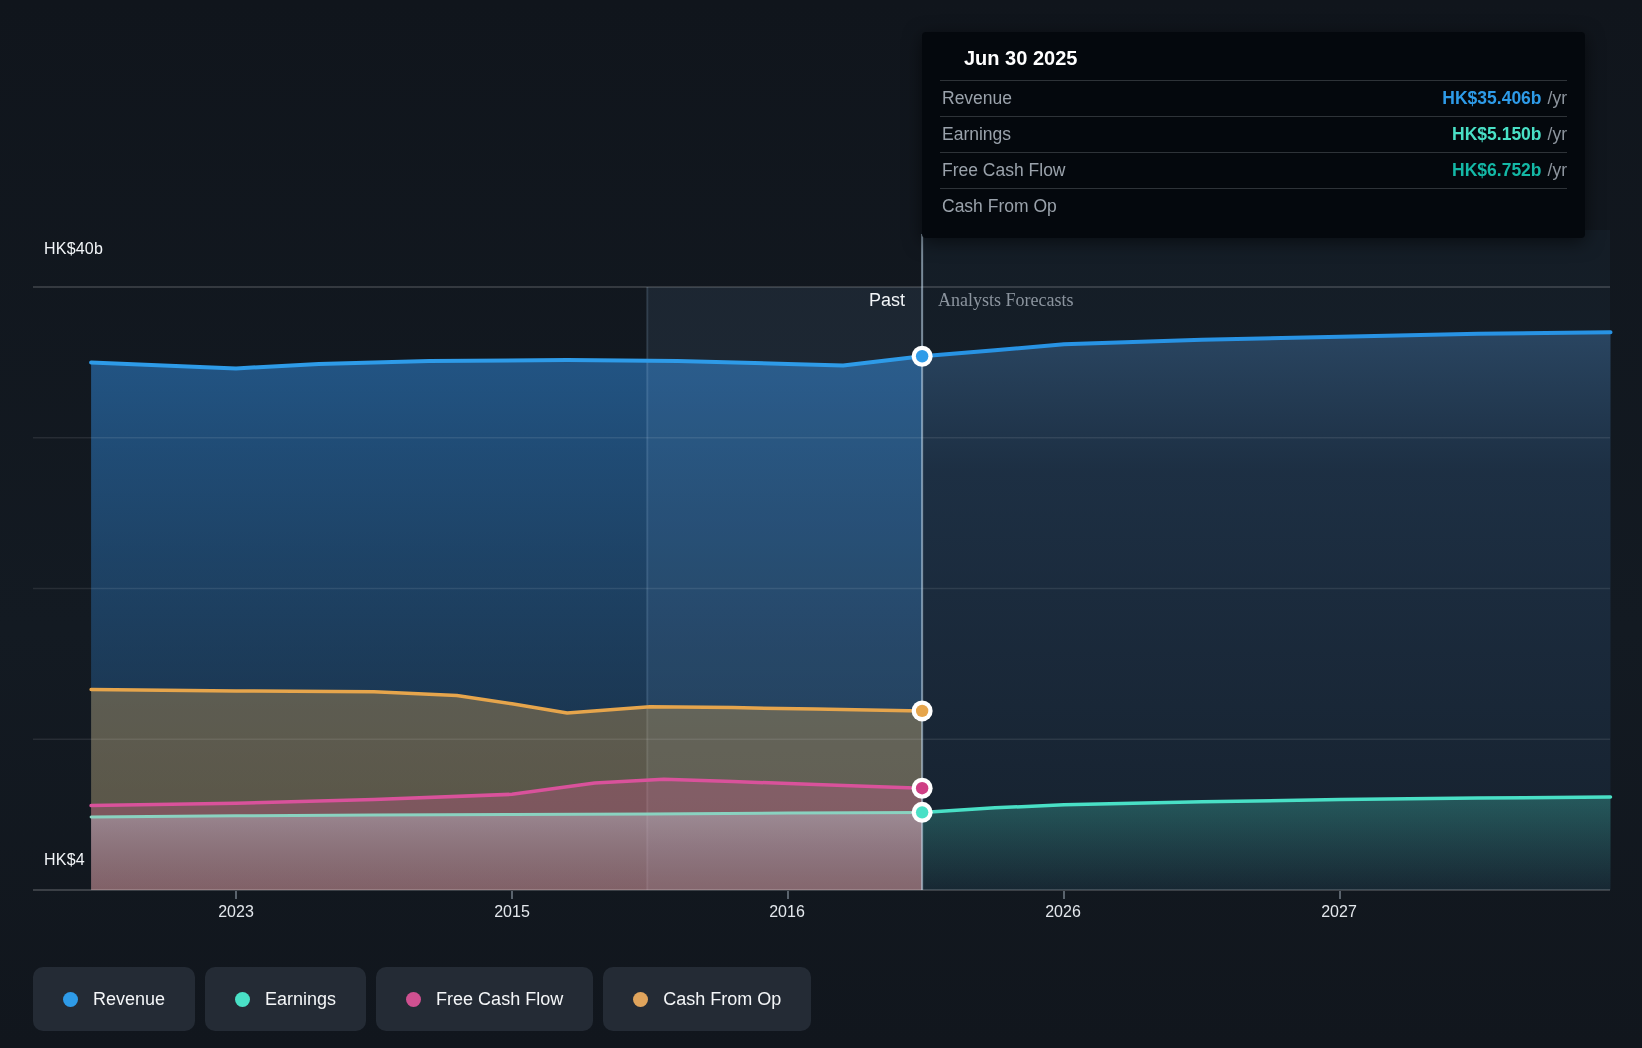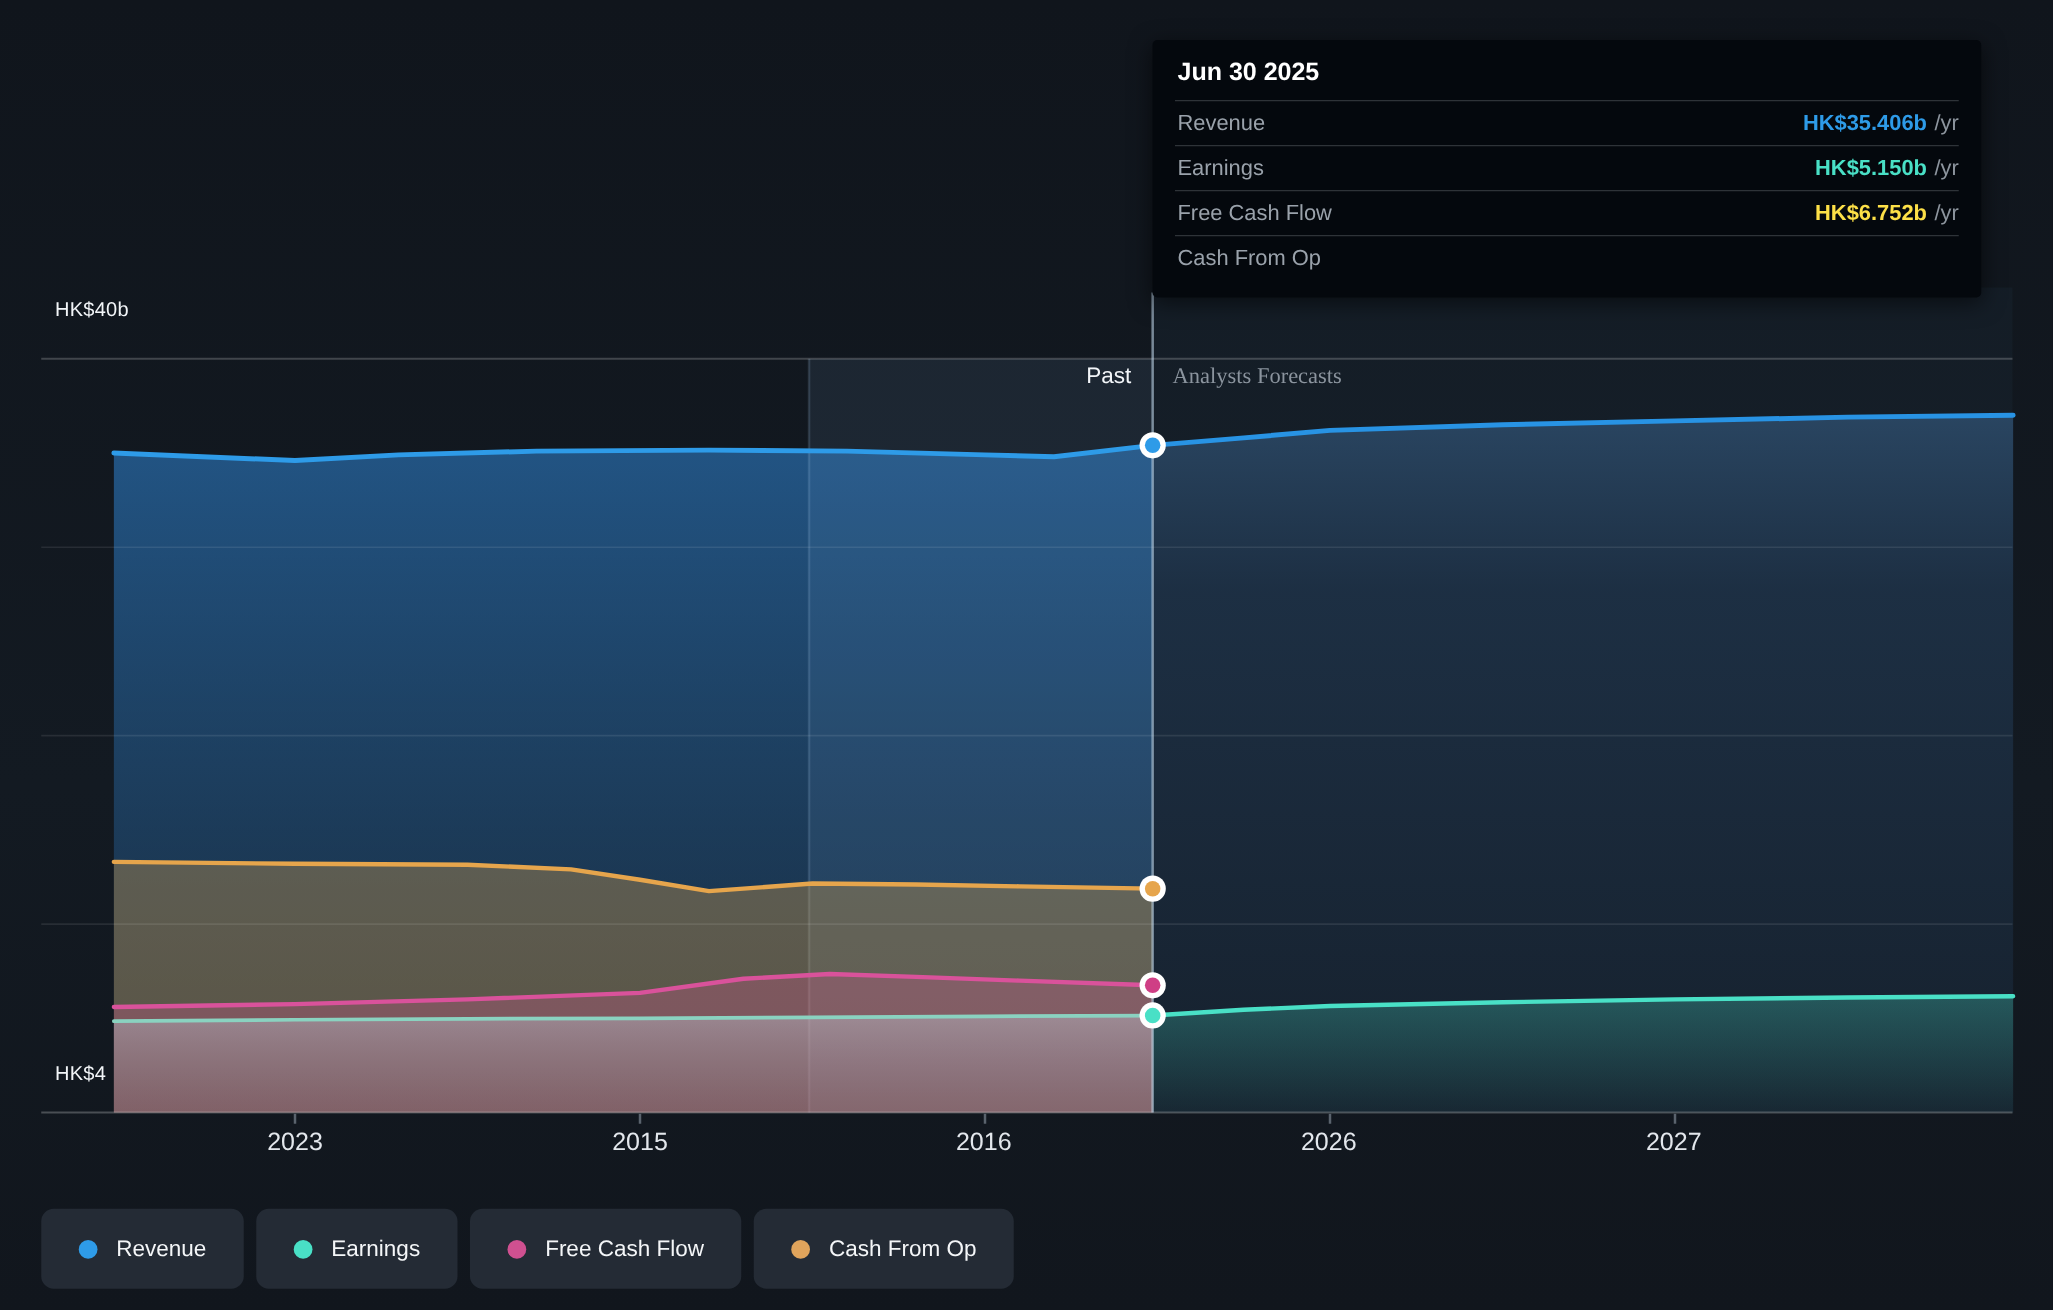--- a/index.html
+++ b/index.html
@@ -6,27 +6,27 @@
   #stage{position:relative;width:1642px;height:1048px;background:linear-gradient(180deg,#10151c 0%,#131a22 60%,#11161d 100%);
          font-family:"Liberation Sans",sans-serif;overflow:hidden;}
   #chart-svg{position:absolute;left:0;top:0;}
   .abs{position:absolute;}
   .ylab{color:#f2f5f8;font-size:16px;font-weight:500;letter-spacing:.2px;}
   #ylab-top{left:44px;top:240px;}
   #ylab-zero{left:44px;top:851px;}
   .phase{font-size:18px;top:290px;}
   #past-label{left:705px;width:200px;text-align:right;color:#f2f5f8;}
   #forecast-label{left:938px;color:#8b949e;font-family:Liberation Serif, serif;}
-  .xtick{top:903px;width:140px;text-align:center;color:#e3e7ec;font-size:20px;}
+  .xtick{top:903px;width:140px;text-align:center;color:#e3e7ec;font-size:16px;}
   #xt0{left:166px}#xt1{left:442px}#xt2{left:717px}#xt3{left:993px}#xt4{left:1269px}
   
   #tooltip{left:922px;top:32px;width:663px;height:206px;background:#04080d;border-radius:4px;
            box-shadow:0 4px 18px rgba(0,0,0,.55);color:#fff;}
   #tooltip .inner{padding:13px 18px 0 18px;}
-  #tooltip .title{font-size:20px;font-weight:700;color:#fff;padding:2px 0 10px 2px;}
+  #tooltip .title{font-size:20px;font-weight:700;color:#fff;padding:2px 0 10px 2px;margin-left:22px;}
   .trow{display:flex;align-items:center;height:35px;border-top:1px solid #2e3338;font-size:17.5px;}
   .trow .tlabel{flex:1;color:#9aa2ab;padding-left:2px;}
   .trow .tval{width:330px;font-weight:700;text-align:right;}
   .trow .tunit{color:#8d959e;font-weight:400;margin-left:6px;}
   
   #legend{left:33px;top:967px;display:flex;gap:10px;}
   .pill{height:64px;background:#242b35;border-radius:10px;display:flex;align-items:center;
         padding:0 30px;color:#f4f6f8;font-size:18px;cursor:pointer;}
   .dot{width:15px;height:15px;border-radius:50%;margin-right:15px;flex:0 0 auto;}
 </style>
@@ -109,21 +109,21 @@
       <div class="trow">
         <span class="tlabel">Revenue</span>
         <span class="tval"><span style="color: rgb(46, 155, 232);">HK$35.406b</span><span class="tunit">/yr</span></span>
       </div>
       <div class="trow">
         <span class="tlabel">Earnings</span>
         <span class="tval"><span style="color: rgb(73, 224, 198);">HK$5.150b</span><span class="tunit">/yr</span></span>
       </div>
       <div class="trow">
         <span class="tlabel">Free Cash Flow</span>
-        <span class="tval"><span style="color: #fde047;">HK$6.752b</span><span class="tunit">/yr</span></span>
+        <span class="tval"><span style="color: #14b8a6;">HK$6.752b</span><span class="tunit">/yr</span></span>
       </div>
       <div class="trow">
         <span class="tlabel">Cash From Op</span>
       </div>
     </div>
   </div>
 
   <div class="abs" id="legend">
     <div class="pill">
       <span class="dot" style="background: rgb(46, 155, 232);"></span>

